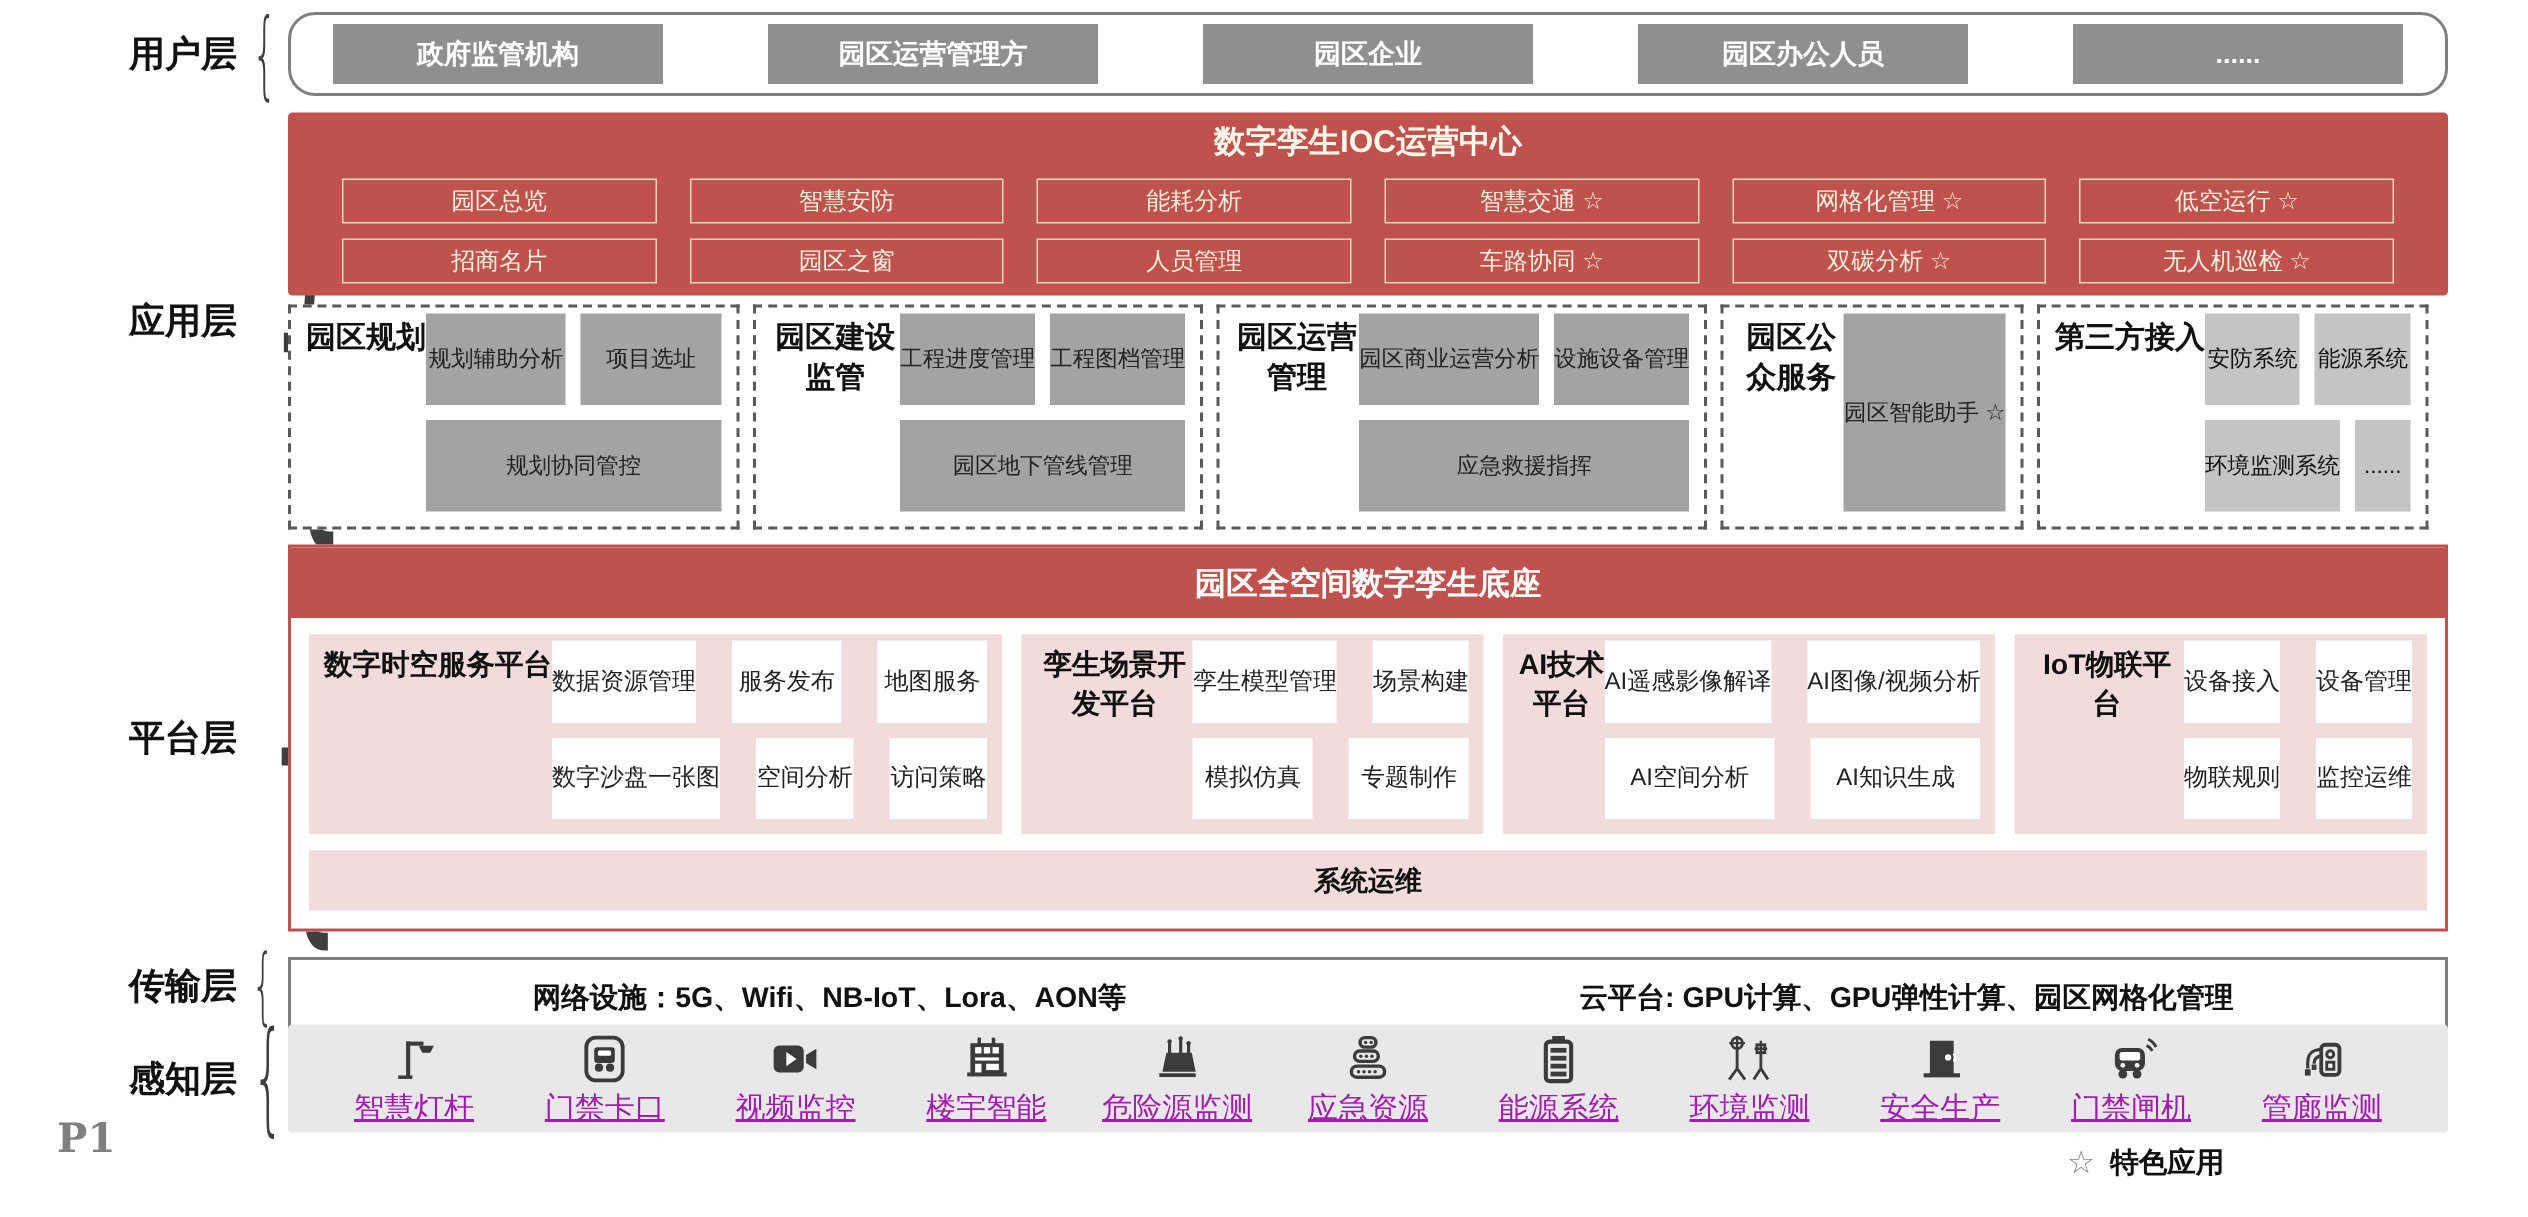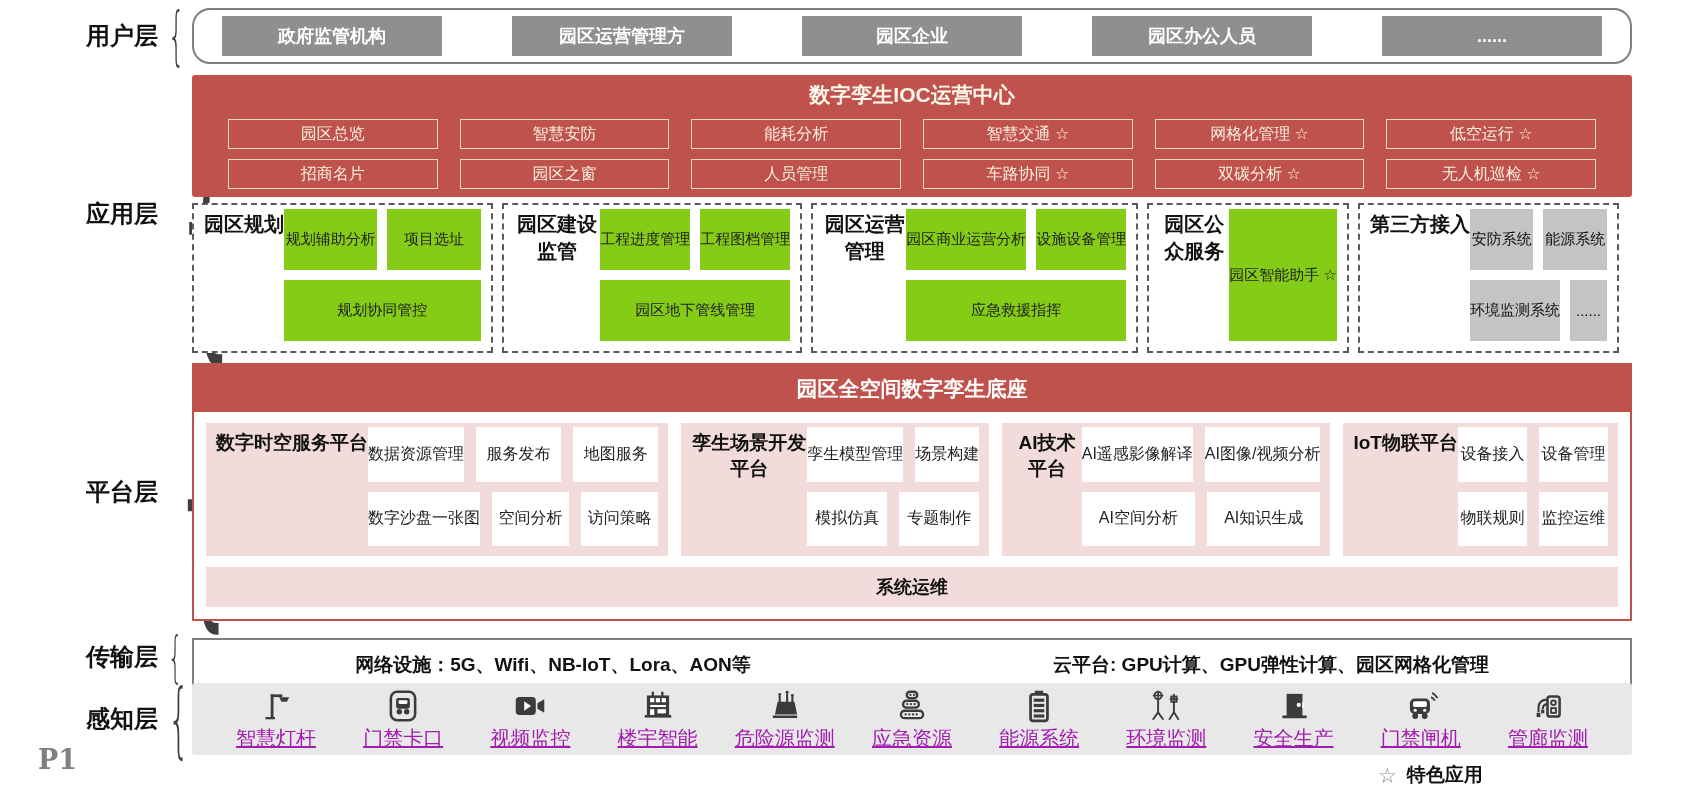--- a/index.html
+++ b/index.html
@@ -30,34 +30,34 @@
              display:flex; align-items:center; justify-content:center; white-space:nowrap; }
 
   
   #band-groups { top:203px; height:150px; width:1427px; display:flex; gap:9px; }
   .group { border:2px dashed #5a5a5a; background:#fff; padding:4px 10px 10px; display:flex; }
   .group:nth-child(1){ flex:21; } .group:nth-child(2){ flex:21; } .group:nth-child(3){ flex:23; }
   .group:nth-child(4){ flex:13.5; } .group:nth-child(5){ flex:18; }
   .group-title { text-align:center; font-weight:bold; font-size:20px; color:#111; padding:2px 0 6px; }
   .group-rows { flex:1; display:flex; flex-direction:column; gap:10px; }
   .g-row { flex:1; display:flex; gap:10px; }
-  .pink-chip { flex:1; background:#84cc16; color:#222; font-size:15px;
+  .pink-chip { flex:1; background:#a3a3a3; color:#222; font-size:15px;
                display:flex; align-items:center; justify-content:center; white-space:nowrap; }
   .group:nth-child(5) .pink-chip { background:#c4c4c4; color:#111; }
 
   
   #band-platform { top:363px; height:258px; background:#fff; border:2px solid #c0524e; display:flex; flex-direction:column; }
   .platform-header { height:47px; background:#c0524e; color:#fff; font-weight:bold; font-size:21px;
                      display:flex; align-items:center; justify-content:center; }
   .pcols { flex:1; display:flex; gap:13px; margin:11px 12px 0; }
   .pcol { background:#f2dcdb; padding:4px 10px 10px; display:flex; flex-direction:row; }
   .pcol:nth-child(1){ flex:33; } .pcol:nth-child(2){ flex:21.5; } .pcol:nth-child(3){ flex:23; } .pcol:nth-child(4){ flex:19; }
   .pcol-title { text-align:center; font-weight:bold; font-size:19px; color:#111; padding:3px 0 7px; }
   .pcol-rows { flex:1; display:flex; flex-direction:column; gap:10px; }
-  .p-row { flex:1; display:flex; gap:12px; }
+  .p-row { flex:1; display:flex; gap:24px; }
   .white-chip { flex:1; background:#fff; color:#222; font-size:16px;
                 display:flex; align-items:center; justify-content:center; white-space:nowrap; }
   .platform-footer { margin:11px 12px 12px; height:40px; background:#f2dcdb; color:#111; font-weight:bold; font-size:18px;
                      display:flex; align-items:center; justify-content:center; }
 
   
   #band-transport { top:638px; height:54px; border:2px solid #7f7f7f; background:#fff;
                     display:flex; align-items:center; }
   #band-transport span { flex:1; text-align:center; font-weight:bold; font-size:19px; color:#111; white-space:nowrap; }
 

